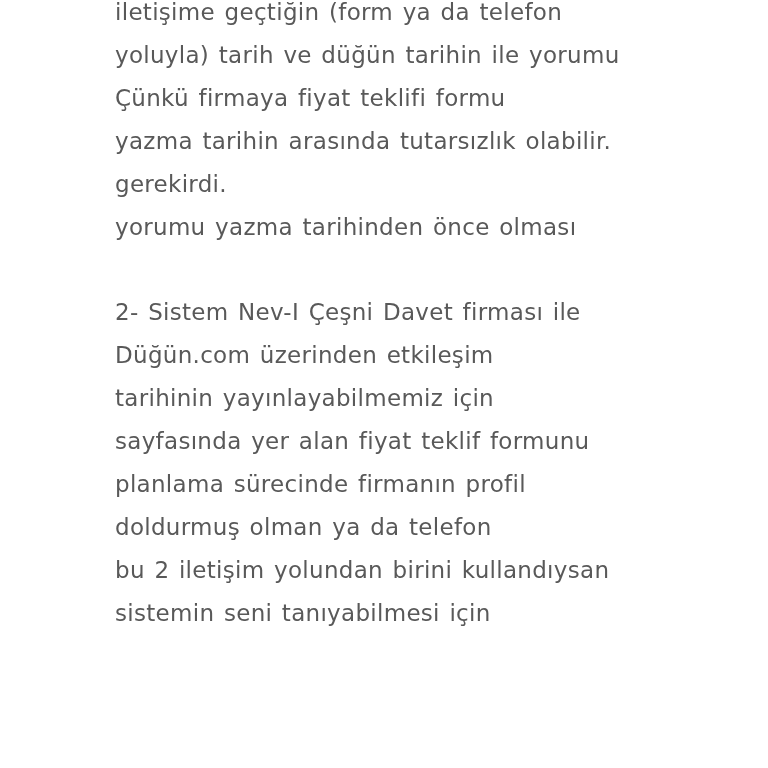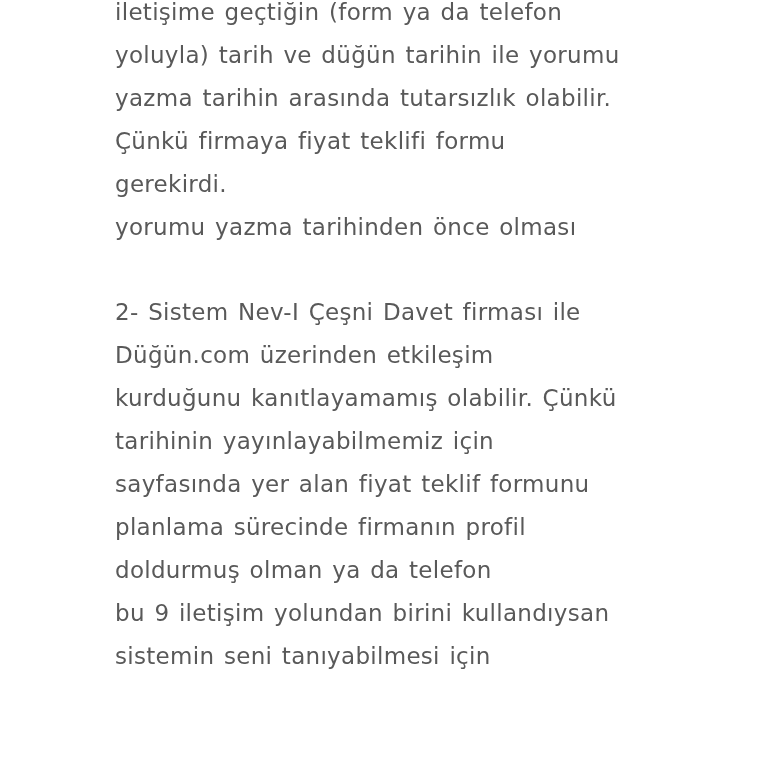--- a/index.html
+++ b/index.html
@@ -36,30 +36,29 @@
       height: 42.9px;
     }
   </style>
 </head>
 <body>
 
 <div class="doc">
   <p class="para">
     <span class="line">iletişime geçtiğin (form ya da telefon</span>
     <span class="line">yoluyla) tarih ve düğün tarihin ile yorumu</span>
+    <span class="line">Çünkü firmaya fiyat teklifi formu</span>
     <span class="line">yazma tarihin arasında tutarsızlık olabilir.</span>
-    <span class="line">Çünkü firmaya fiyat teklifi formu</span>
     <span class="line">gerekirdi.</span>
     <span class="line">yorumu yazma tarihinden önce olması</span>
   </p>
   <div class="gap"></div>
   <p class="para">
     <span class="line">2- Sistem Nev-I Çeşni Davet firması ile</span>
     <span class="line">Düğün.com üzerinden etkileşim</span>
-    <span class="line">kurduğunu kanıtlayamamış olabilir. Çünkü</span>
     <span class="line">tarihinin yayınlayabilmemiz için</span>
     <span class="line">sayfasında yer alan fiyat teklif formunu</span>
     <span class="line">planlama sürecinde firmanın profil</span>
     <span class="line">doldurmuş olman ya da telefon</span>
-    <span class="line">bu 9 iletişim yolundan birini kullandıysan</span>
+    <span class="line">bu 2 iletişim yolundan birini kullandıysan</span>
     <span class="line">sistemin seni tanıyabilmesi için</span>
   </p>
 </div>
 
 </body></html>

